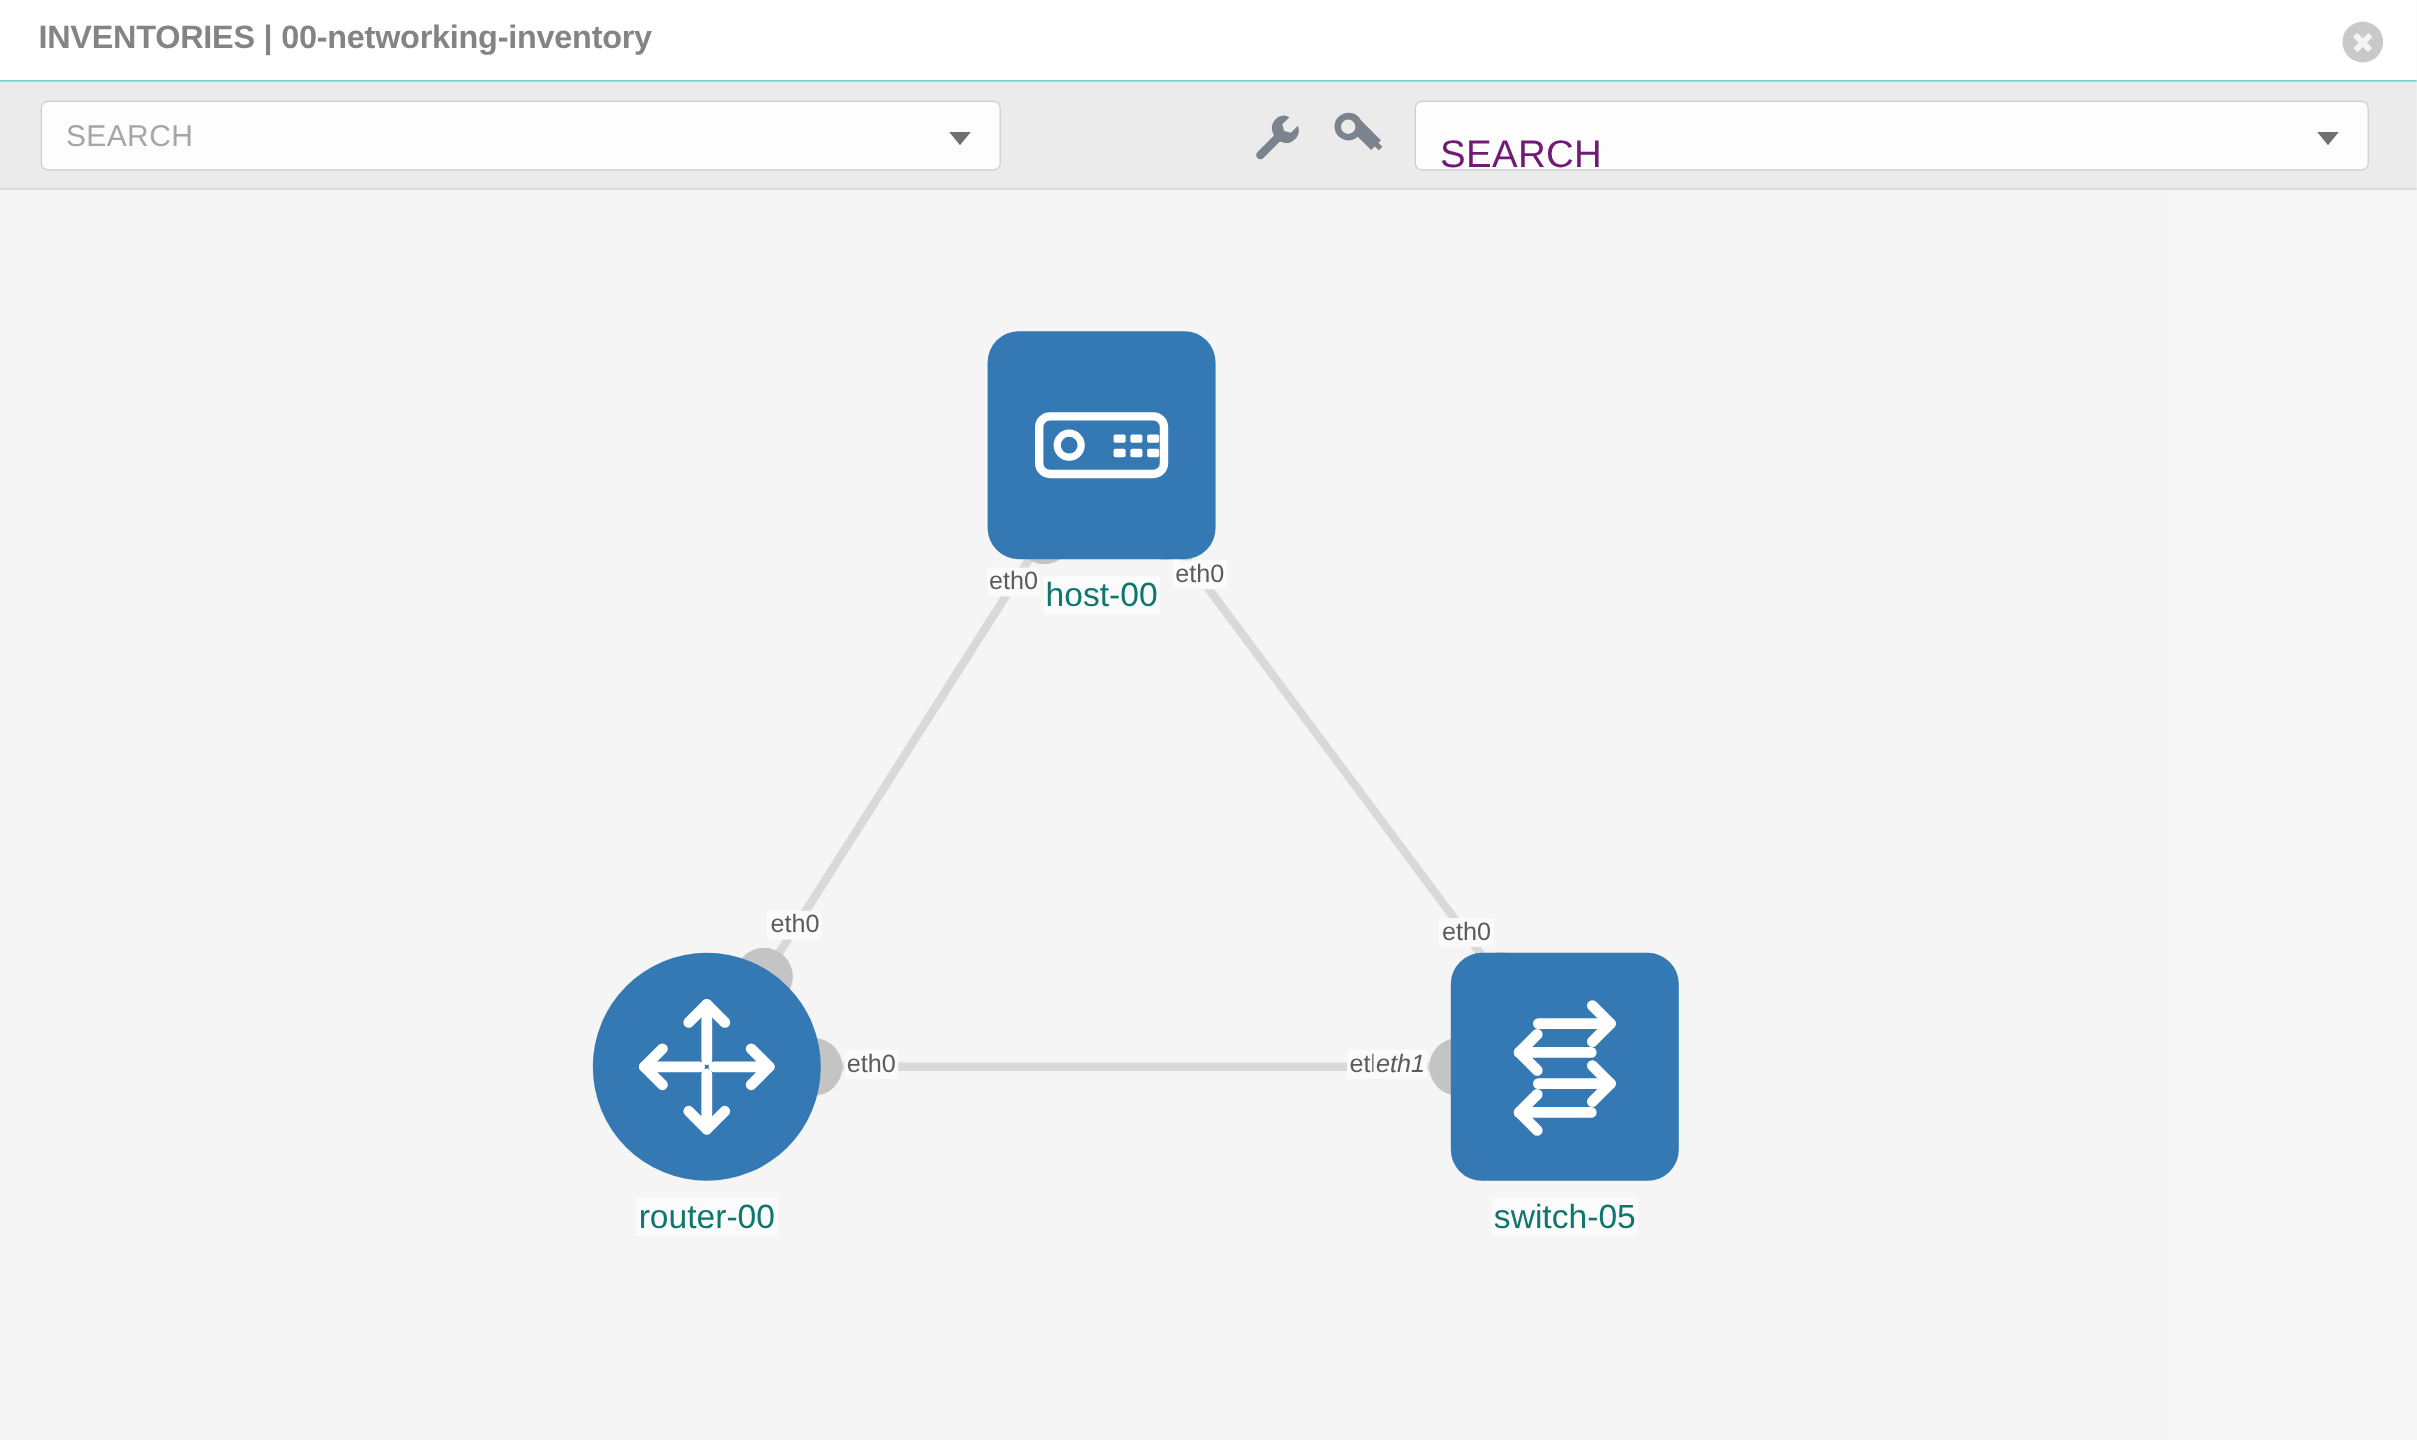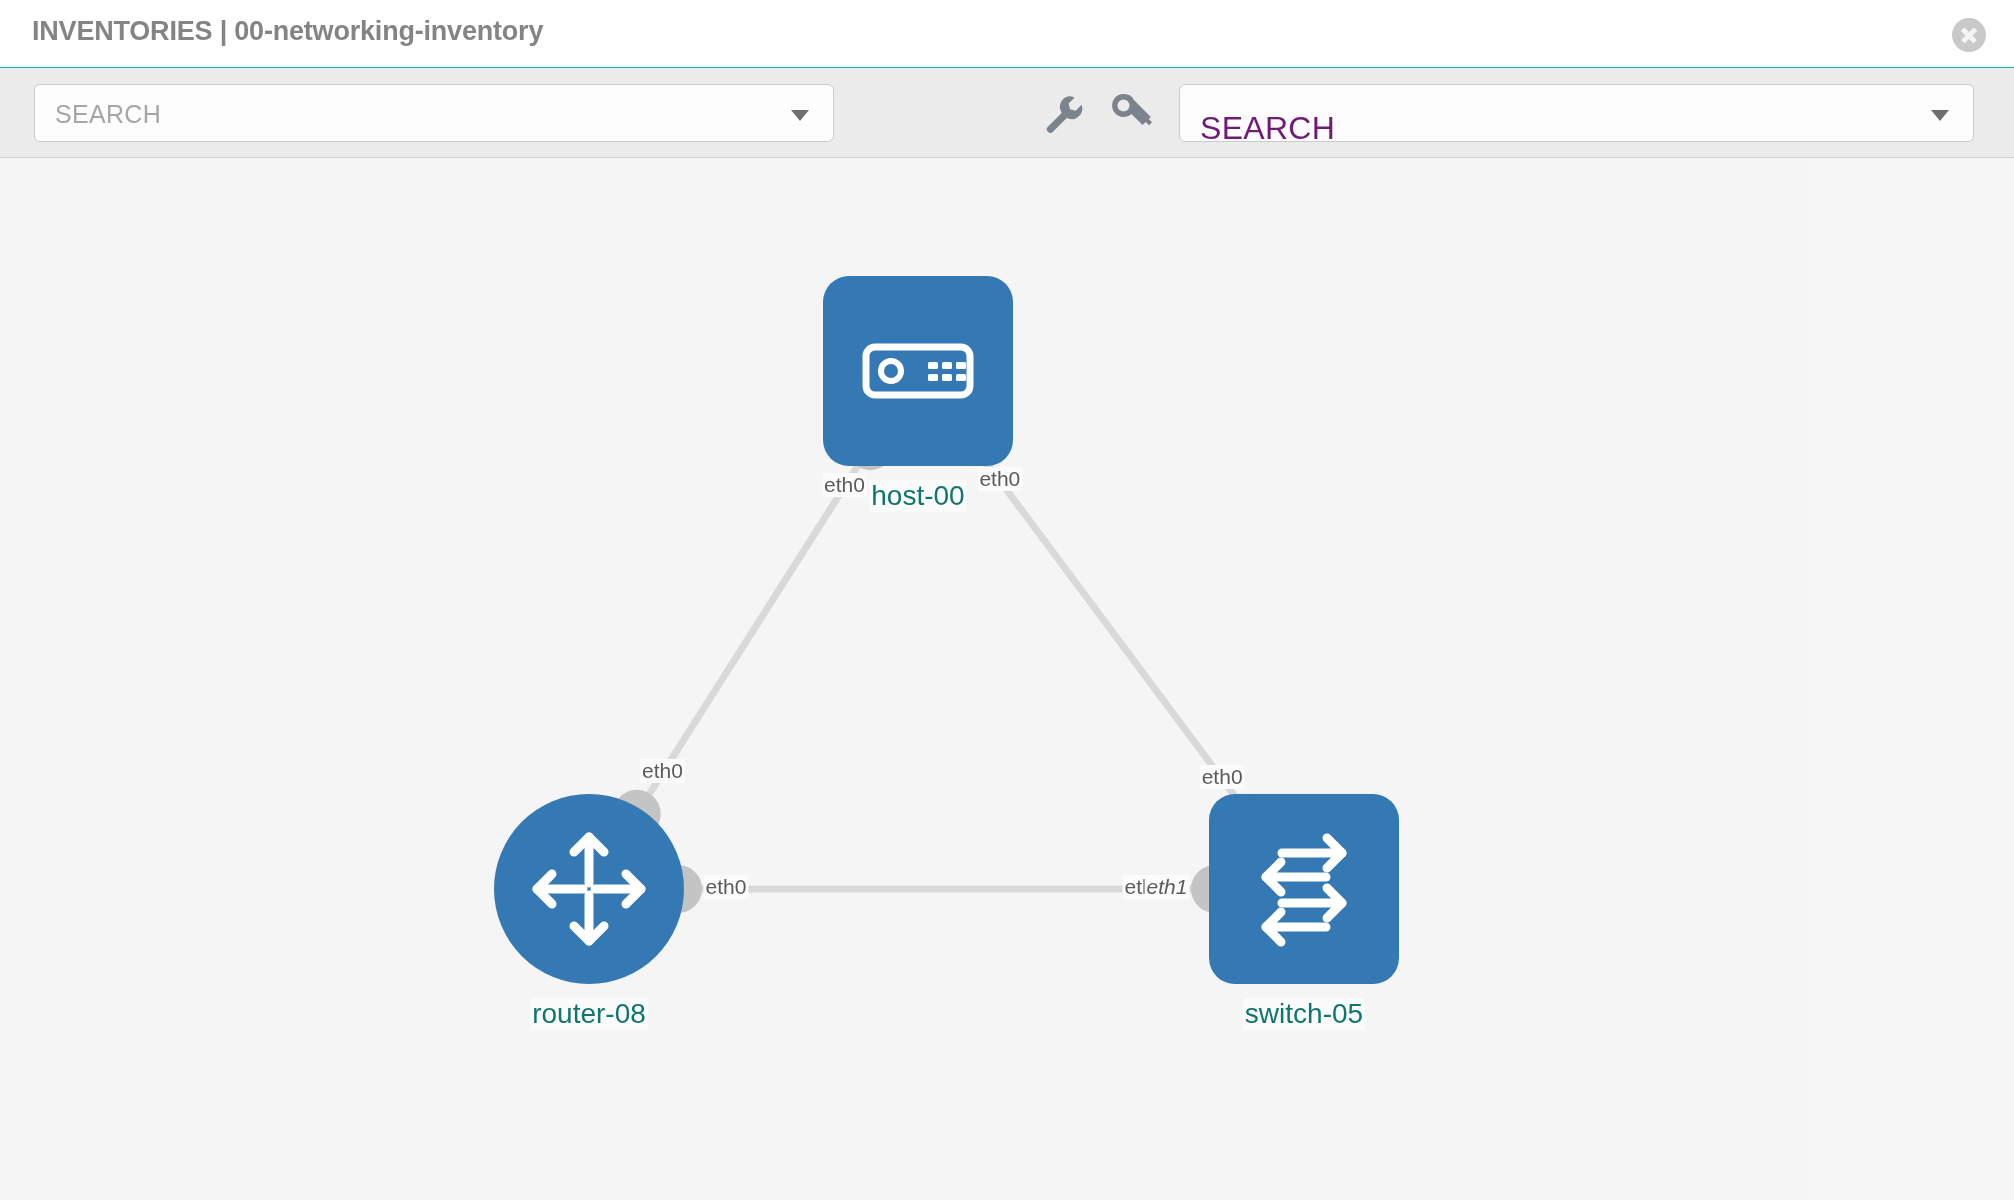--- a/index.html
+++ b/index.html
@@ -250,18 +250,18 @@
 
     <div id="labels">
         <div class="edge-label" style="left: 844.549px; top: 313.646px; transform: translate(-50%, 0px);">eth0</div>
         <div class="edge-label" style="left: 662.451px; top: 600.354px; transform: translate(-50%, 0px);">eth0</div>
         <div class="edge-label" style="left: 999.86px; top: 307.854px; transform: translate(-50%, 0px);">eth0</div>
         <div class="edge-label" style="left: 1222.14px; top: 606.146px; transform: translate(-50%, 0px);">eth0</div>
         <div class="edge-label" style="left: 726px; top: 716px; transform: translate(-50%, 0px);">eth0</div>
         <div class="edge-label" style="left: 1145px; top: 716px; transform: translate(-50%, 0px);">eth0</div>
         <div class="edge-label" style="left: 1167px; top: 716px; transform: translate(-50%, 0px); font-style: italic;">eth1</div>
         <div class="node-label" style="left: 918px; top: 321px;">host-00</div>
-        <div class="node-label" style="left: 589px; top: 839px;">router-08</div>
+        <div class="node-label" style="left: 589px; top: 839px;">router-00</div>
         <div class="node-label" style="left: 1304px; top: 839px;">switch-05</div>
       </div>
 
   </div>
 </div>
 
 </body></html>

